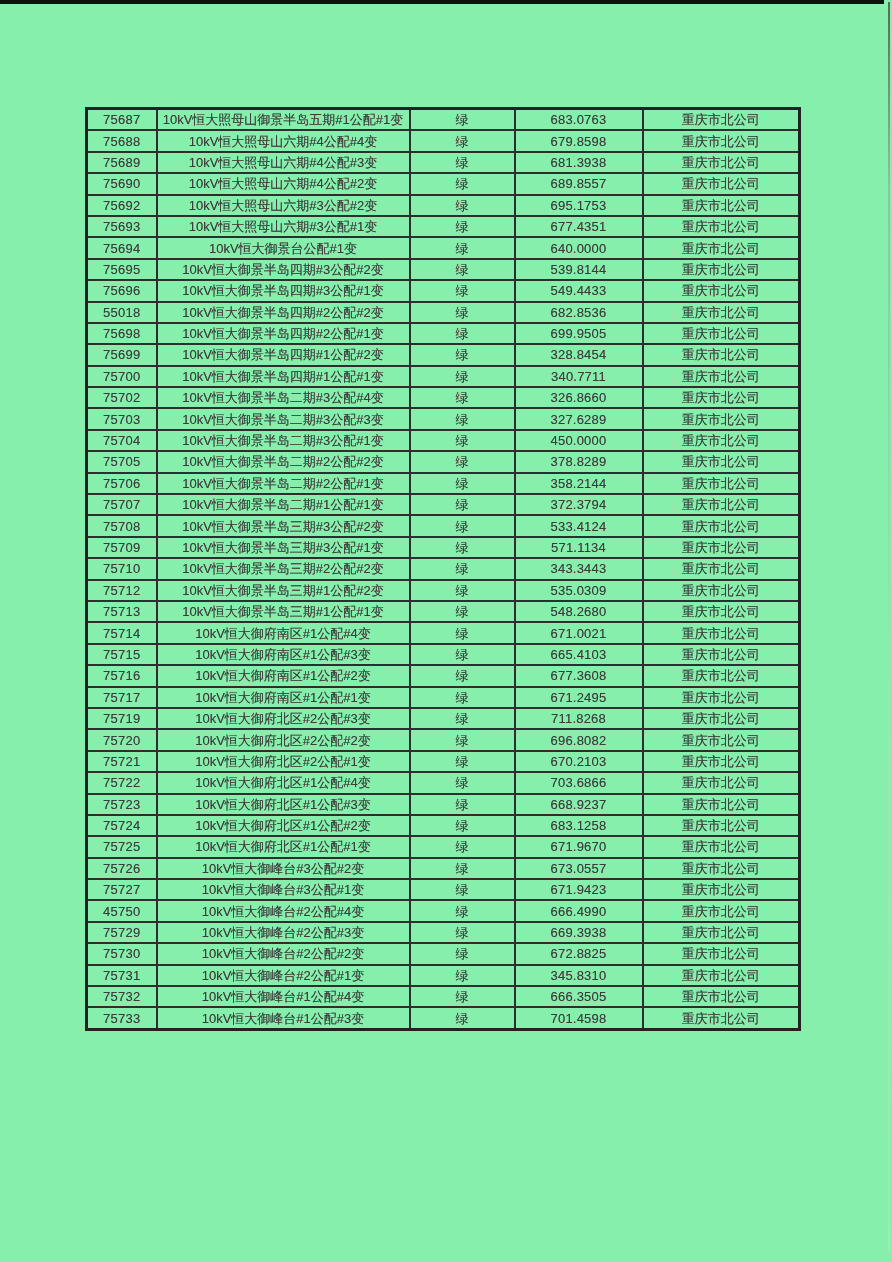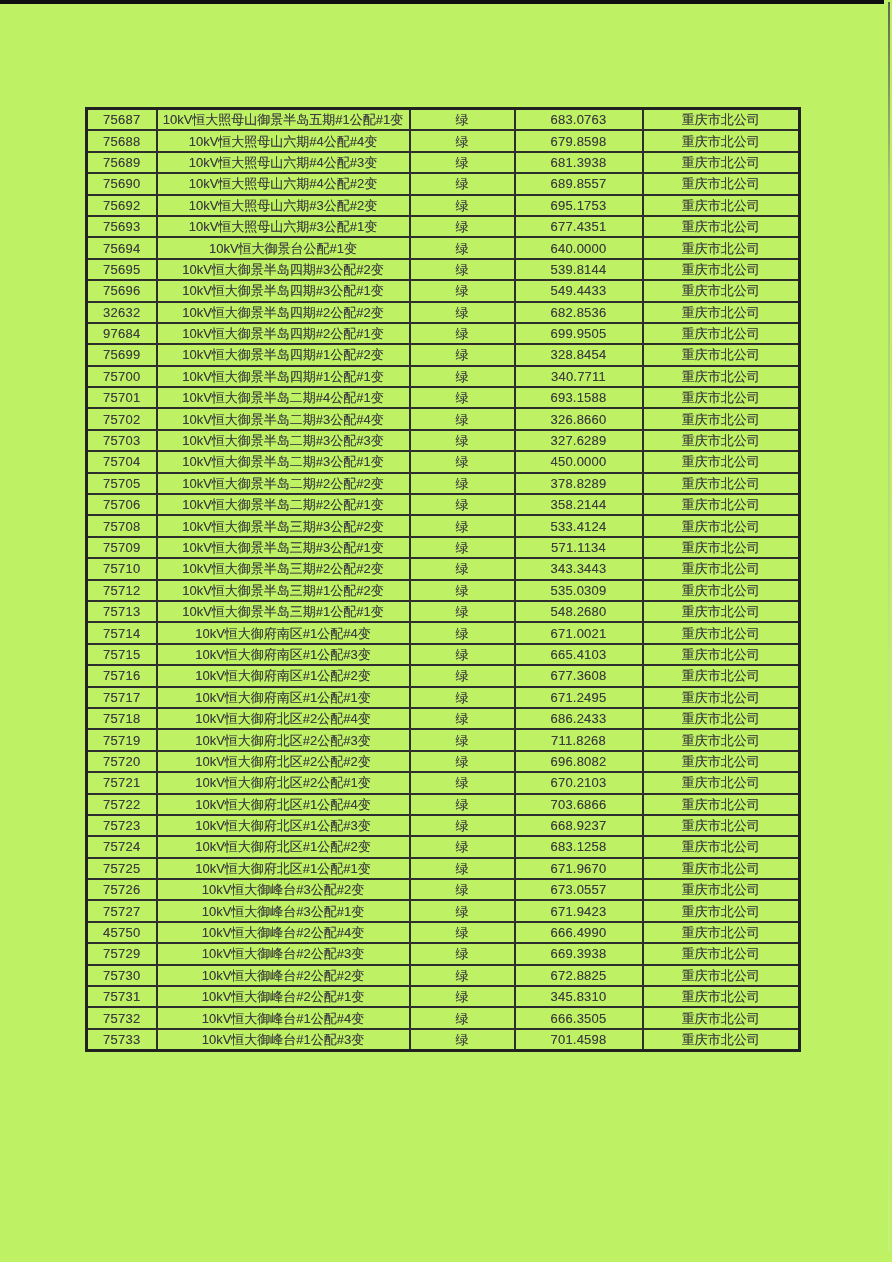--- a/index.html
+++ b/index.html
@@ -4,21 +4,21 @@
 <style>
   html, body {
     margin: 0;
     padding: 0;
     background: #ffffff;
   }
   .page {
     position: relative;
     width: 892px;
     height: 1262px;
-    background: #bef264;
+    background: #86efac;
     overflow: hidden;
     font-family: "Liberation Sans", "DejaVu Sans", sans-serif;
   }
   
   .top-bar {
     position: absolute;
     left: 0;
     top: 0;
     width: 884px;
     height: 4px;
@@ -145,29 +145,29 @@
 
     <tr>
       <td class="col-id">75696</td>
       <td class="col-name">10kV恒大御景半岛四期#3公配#1变</td>
       <td class="col-status">绿</td>
       <td class="col-value">549.4433</td>
       <td class="col-company">重庆市北公司</td>
     </tr>
 
     <tr>
-      <td class="col-id">32632</td>
+      <td class="col-id">55018</td>
       <td class="col-name">10kV恒大御景半岛四期#2公配#2变</td>
       <td class="col-status">绿</td>
       <td class="col-value">682.8536</td>
       <td class="col-company">重庆市北公司</td>
     </tr>
 
     <tr>
-      <td class="col-id">97684</td>
+      <td class="col-id">75698</td>
       <td class="col-name">10kV恒大御景半岛四期#2公配#1变</td>
       <td class="col-status">绿</td>
       <td class="col-value">699.9505</td>
       <td class="col-company">重庆市北公司</td>
     </tr>
 
     <tr>
       <td class="col-id">75699</td>
       <td class="col-name">10kV恒大御景半岛四期#1公配#2变</td>
       <td class="col-status">绿</td>
@@ -176,27 +176,20 @@
     </tr>
 
     <tr>
       <td class="col-id">75700</td>
       <td class="col-name">10kV恒大御景半岛四期#1公配#1变</td>
       <td class="col-status">绿</td>
       <td class="col-value">340.7711</td>
       <td class="col-company">重庆市北公司</td>
     </tr>
 
-    <tr>
-      <td class="col-id">75701</td>
-      <td class="col-name">10kV恒大御景半岛二期#4公配#1变</td>
-      <td class="col-status">绿</td>
-      <td class="col-value">693.1588</td>
-      <td class="col-company">重庆市北公司</td>
-    </tr>
 
     <tr>
       <td class="col-id">75702</td>
       <td class="col-name">10kV恒大御景半岛二期#3公配#4变</td>
       <td class="col-status">绿</td>
       <td class="col-value">326.8660</td>
       <td class="col-company">重庆市北公司</td>
     </tr>
 
     <tr>
@@ -224,20 +217,27 @@
     </tr>
 
     <tr>
       <td class="col-id">75706</td>
       <td class="col-name">10kV恒大御景半岛二期#2公配#1变</td>
       <td class="col-status">绿</td>
       <td class="col-value">358.2144</td>
       <td class="col-company">重庆市北公司</td>
     </tr>
 
+    <tr>
+      <td class="col-id">75707</td>
+      <td class="col-name">10kV恒大御景半岛二期#1公配#1变</td>
+      <td class="col-status">绿</td>
+      <td class="col-value">372.3794</td>
+      <td class="col-company">重庆市北公司</td>
+    </tr>
 
     <tr>
       <td class="col-id">75708</td>
       <td class="col-name">10kV恒大御景半岛三期#3公配#2变</td>
       <td class="col-status">绿</td>
       <td class="col-value">533.4124</td>
       <td class="col-company">重庆市北公司</td>
     </tr>
 
     <tr>
@@ -298,27 +298,20 @@
     </tr>
 
     <tr>
       <td class="col-id">75717</td>
       <td class="col-name">10kV恒大御府南区#1公配#1变</td>
       <td class="col-status">绿</td>
       <td class="col-value">671.2495</td>
       <td class="col-company">重庆市北公司</td>
     </tr>
 
-    <tr>
-      <td class="col-id">75718</td>
-      <td class="col-name">10kV恒大御府北区#2公配#4变</td>
-      <td class="col-status">绿</td>
-      <td class="col-value">686.2433</td>
-      <td class="col-company">重庆市北公司</td>
-    </tr>
 
     <tr>
       <td class="col-id">75719</td>
       <td class="col-name">10kV恒大御府北区#2公配#3变</td>
       <td class="col-status">绿</td>
       <td class="col-value">711.8268</td>
       <td class="col-company">重庆市北公司</td>
     </tr>
 
     <tr>

